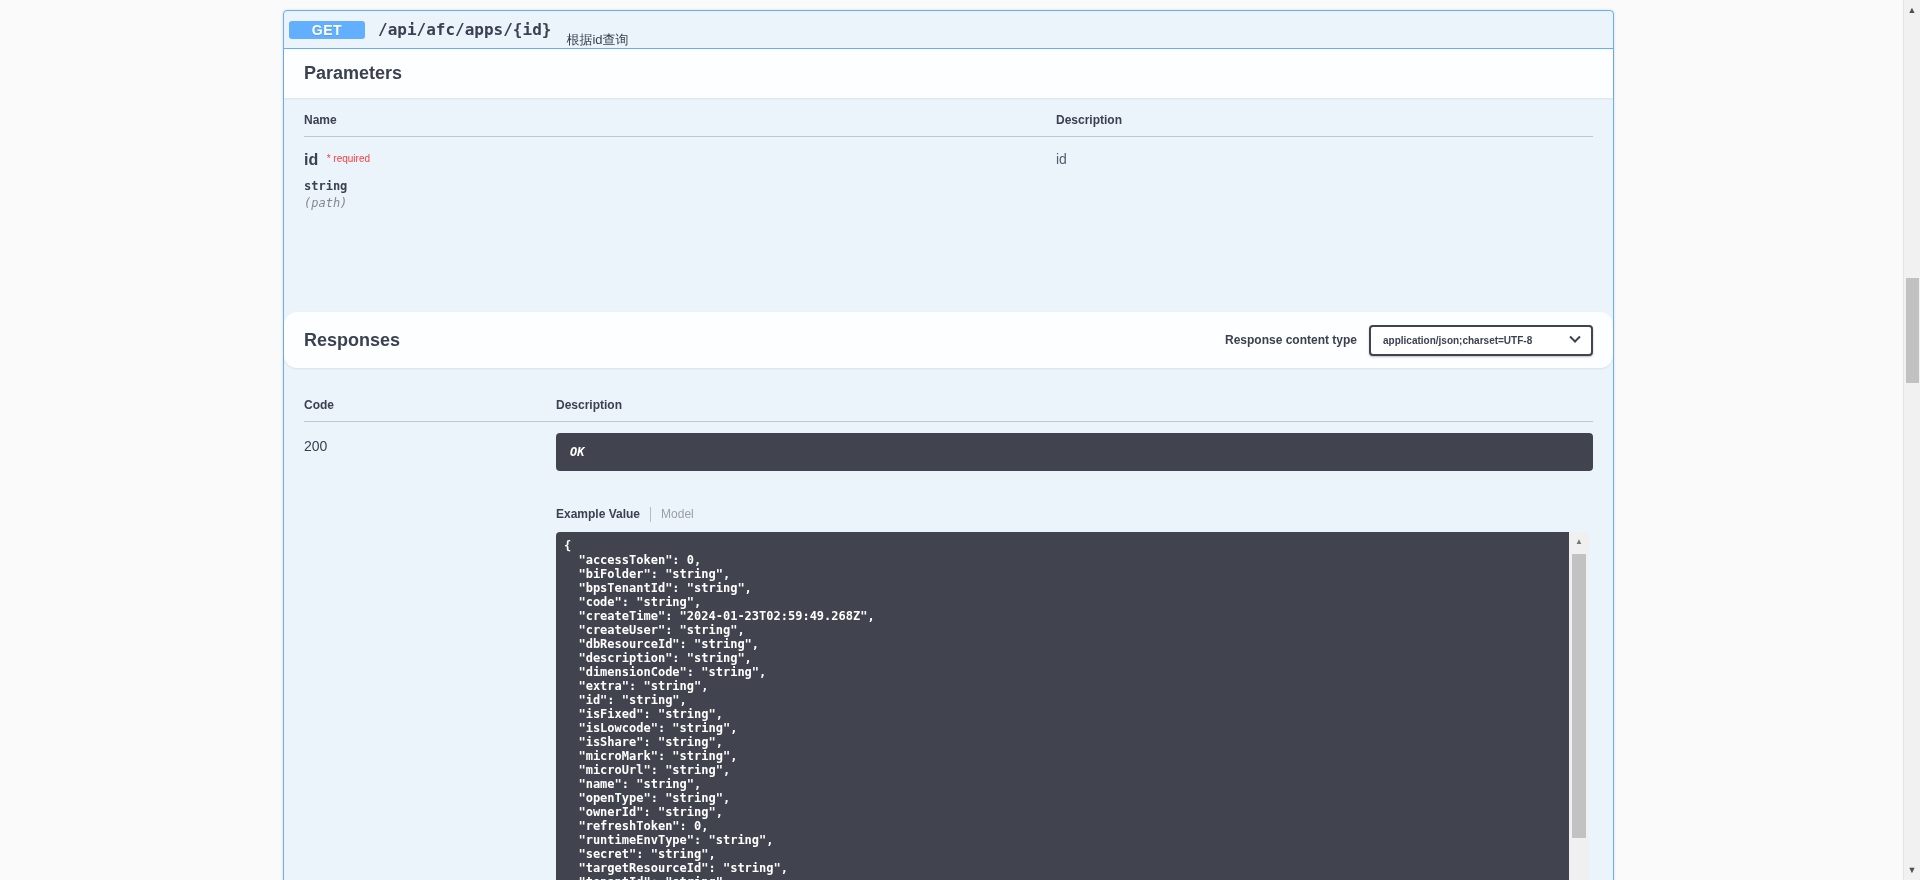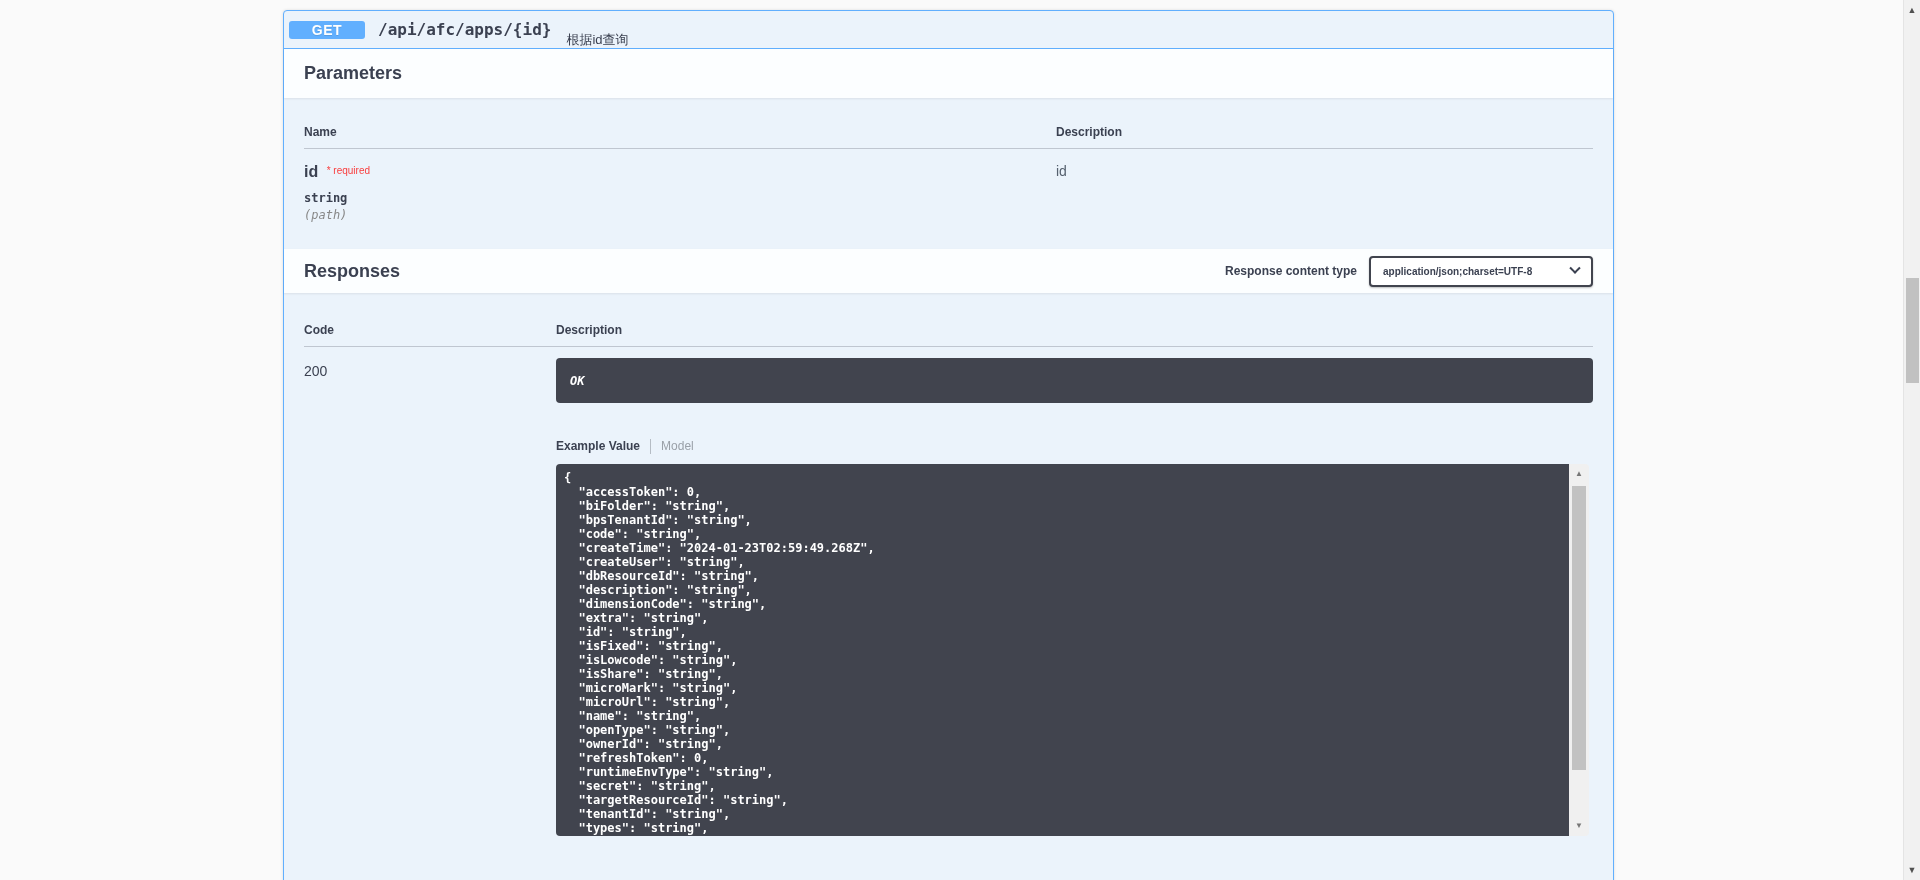--- a/index.html
+++ b/index.html
@@ -31,24 +31,24 @@
   }
   .summary-desc { font-size:13px; color:#3b4151; margin-left:15px;margin-top:20px; }
 
   
   .section-header {
     background:rgba(255,255,255,.85); display:flex; align-items:center;
     padding:0 20px; box-shadow:0 1px 2px rgba(0,0,0,.08);
   }
   .section-header .sec-title { font-size:18px; font-weight:700; color:#3b4151; }
   .params-header { height:49px; }
-  .responses-header { height:44px; justify-content:space-between; }
-
-  
-  .params-body { height:151px; padding:27px 20px 0 20px; }
+  .responses-header { height:56px; justify-content:space-between;border-radius:13px; }
+
+  
+  .params-body { height:214px; padding:15px 20px 0 20px; }
   .tbl-head { display:flex; font-size:12px; font-weight:700; color:#3b4151; }
   .tbl-head .col-name { width:752px; }
   .tbl-rule { border:0; border-top:1px solid rgba(59,65,81,.25); margin-top:9px; }
   .param-row { display:flex; padding-top:14px; }
   .param-cell-name { width:752px; }
   .pname { font-size:16px; font-weight:700; color:#3b4151; }
   .preq  { font-size:10px; color:#f93e3e; position:relative; top:-3px; margin-left:4px; }
   .ptype { font-family:"DejaVu Sans Mono", monospace; font-size:12px; font-weight:700;
            margin-top:10px; color:#3b4151; }
   .ploc  { font-family:"DejaVu Sans Mono", monospace; font-size:12px; font-style:italic;
@@ -66,21 +66,21 @@
   }
   .chev { width:8px; height:8px; border-right:2px solid #3b4151;
           border-bottom:2px solid #3b4151; transform:rotate(45deg) translate(-2px,-2px); }
 
   
   .responses-body { padding:30px 20px 0 20px; }
   .resp-row { display:flex; padding-top:11px; }
   .resp-code-cell { width:252px; font-size:14px; color:#3b4151; padding-top:5px; }
   .resp-desc-cell { flex:1; }
   .ok-bar {
-    background:#41444e; border-radius:4px; height:45px; display:flex;
+    background:#41444e; border-radius:4px; height:38px; display:flex;
     align-items:center; padding:0 14px; margin-right:0;
   }
   .ok-text { color:#fff; font-family:"DejaVu Sans Mono", monospace;
              font-size:12px; font-weight:700; font-style:italic; }
   .tabs { display:flex; align-items:center; margin-top:34px; height:18px; }
   .tab { font-size:12px; cursor:pointer; }
   .tab.active { font-weight:700; color:#3b4151; }
   .tab.inactive { color:#9aa0a8; }
   .tab-divider { width:1px; height:15px; background:#b5bcc4; margin:0 10px; }
 

